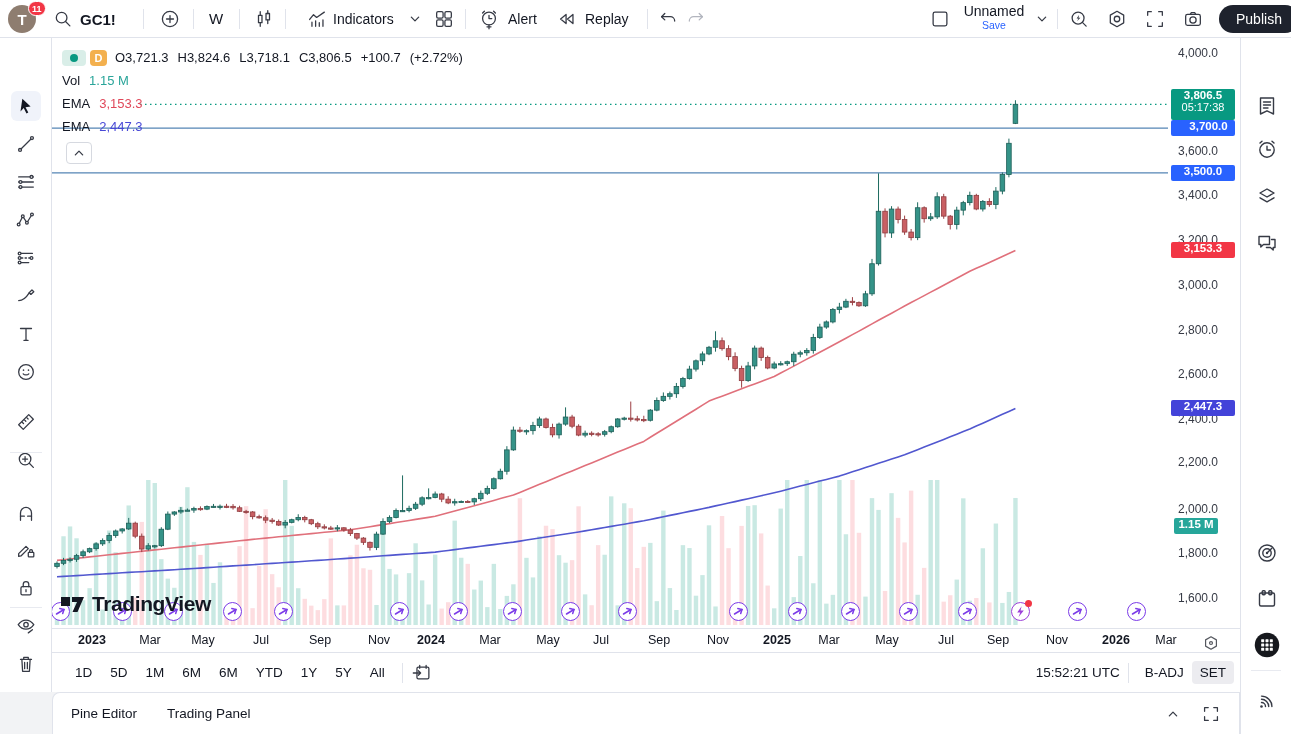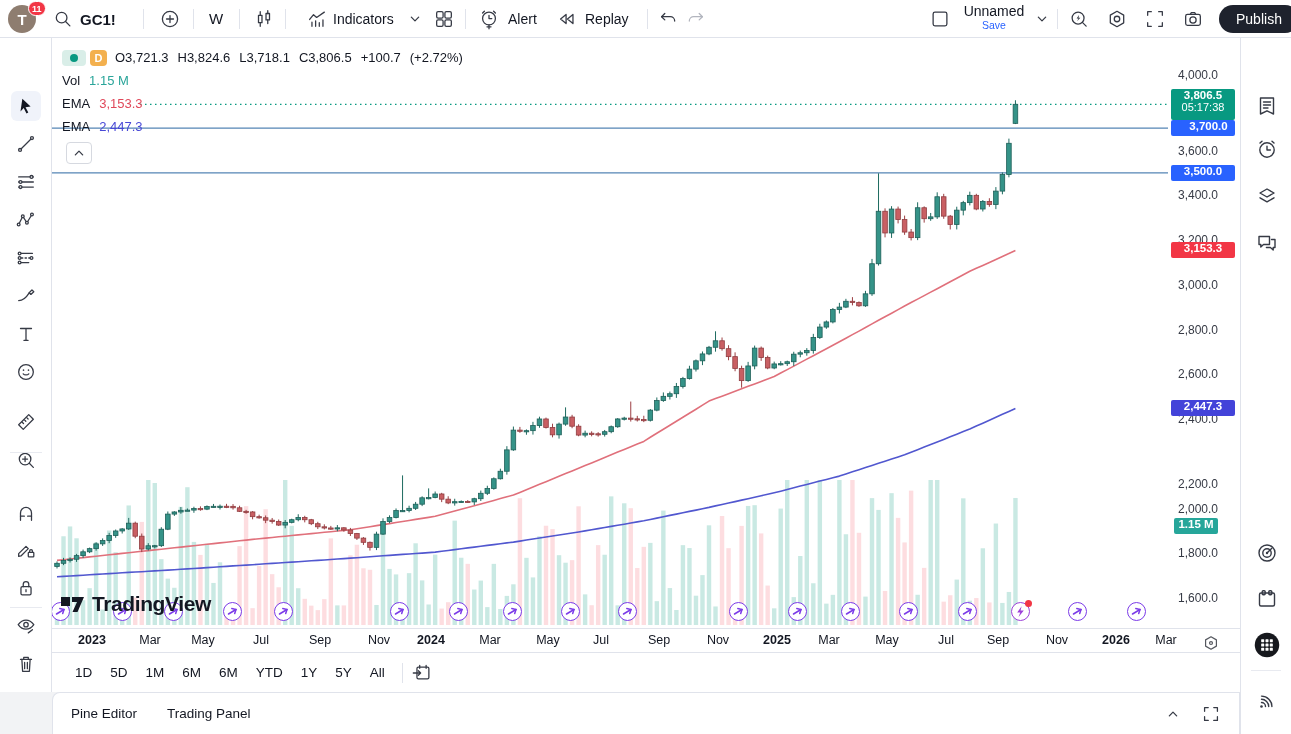--- a/index.html
+++ b/index.html
@@ -945,29 +945,29 @@
     <div id="tv-logo">
       <svg width="26" height="26" viewBox="0 0 26 26">
         <rect x="1" y="6" width="9" height="9" fill="#131722"></rect>
         <path d="M12 6h12l-6.5 15h-5l4.5-10h-5z" fill="#131722"></path>
       </svg>
       <span id="tv-logo-text">TradingView</span>
     </div>
   </div>
 
   <div id="price-scale">
-      <div class="ptick" style="top: 8px; margin-top: 22px;">4,000.0</div>
+      <div class="ptick" style="top: 8px;">4,000.0</div>
       <div class="ptick" style="top: 105.5px;">3,600.0</div>
       <div class="ptick" style="top: 150.25px;">3,400.0</div>
       <div class="ptick" style="top: 195px;">3,200.0</div>
       <div class="ptick" style="top: 239.75px;">3,000.0</div>
       <div class="ptick" style="top: 284.5px;">2,800.0</div>
       <div class="ptick" style="top: 329.25px;">2,600.0</div>
       <div class="ptick" style="top: 374px;">2,400.0</div>
-      <div class="ptick" style="top: 439px;">2,200.0</div>
+      <div class="ptick" style="top: 417px;">2,200.0</div>
       <div class="ptick" style="top: 463.5px;">2,000.0</div>
       <div class="ptick" style="top: 508.25px;">1,800.0</div>
       <div class="ptick" style="top: 553px;">1,600.0</div>
       <div class="plabel" style="top: 50.7956px; height: 31px; background: rgb(8, 153, 129);">
         <span>3,806.5</span>
         <span style="font-weight:400;font-size:11px">05:17:38</span>
       </div>
       <div class="plabel" style="top: 82.125px; height: 16px; background: rgb(41, 98, 255); padding-left: 11px;">
         <span>3,700.0</span>
       </div>
@@ -1028,20 +1028,26 @@
         <span class="rbtn">All</span>
       </div>
     <div class="rbsep"></div>
     <div class="tbicon" style="position:static">
         <svg width="22" height="22" viewBox="0 0 24 24" fill="none" stroke="#363a45" stroke-width="1.4" stroke-linecap="round" stroke-linejoin="round">
           <rect x="6.5" y="5.5" width="13" height="13" rx="1.5"></rect>
           <path d="M9.5 3.8v3M16.5 3.8v3"></path>
           <path d="M2.5 12h8M8 9.5L10.5 12 8 14.5"></path>
         </svg>
       </div>
+    <div id="range-right">
+      <span id="clock-text">15:52:21 UTC</span>
+      <div class="rbsep"></div>
+      <span id="adj-btn">B-ADJ</span>
+      <span id="set-btn">SET</span>
+    </div>
   </div>
 
   <div id="bottom-strip">
     <div id="bottom-panel">
       <span class="bp-label">Pine Editor</span>
       <span class="bp-label" style="margin-left:30px">Trading Panel</span>
       <div id="bp-icons">
         <div>
             <svg width="22" height="22" viewBox="0 0 24 24" fill="none" stroke="#363a45" stroke-width="1.4" stroke-linecap="round" stroke-linejoin="round">
               <path d="M8 14l4-4 4 4"></path>

